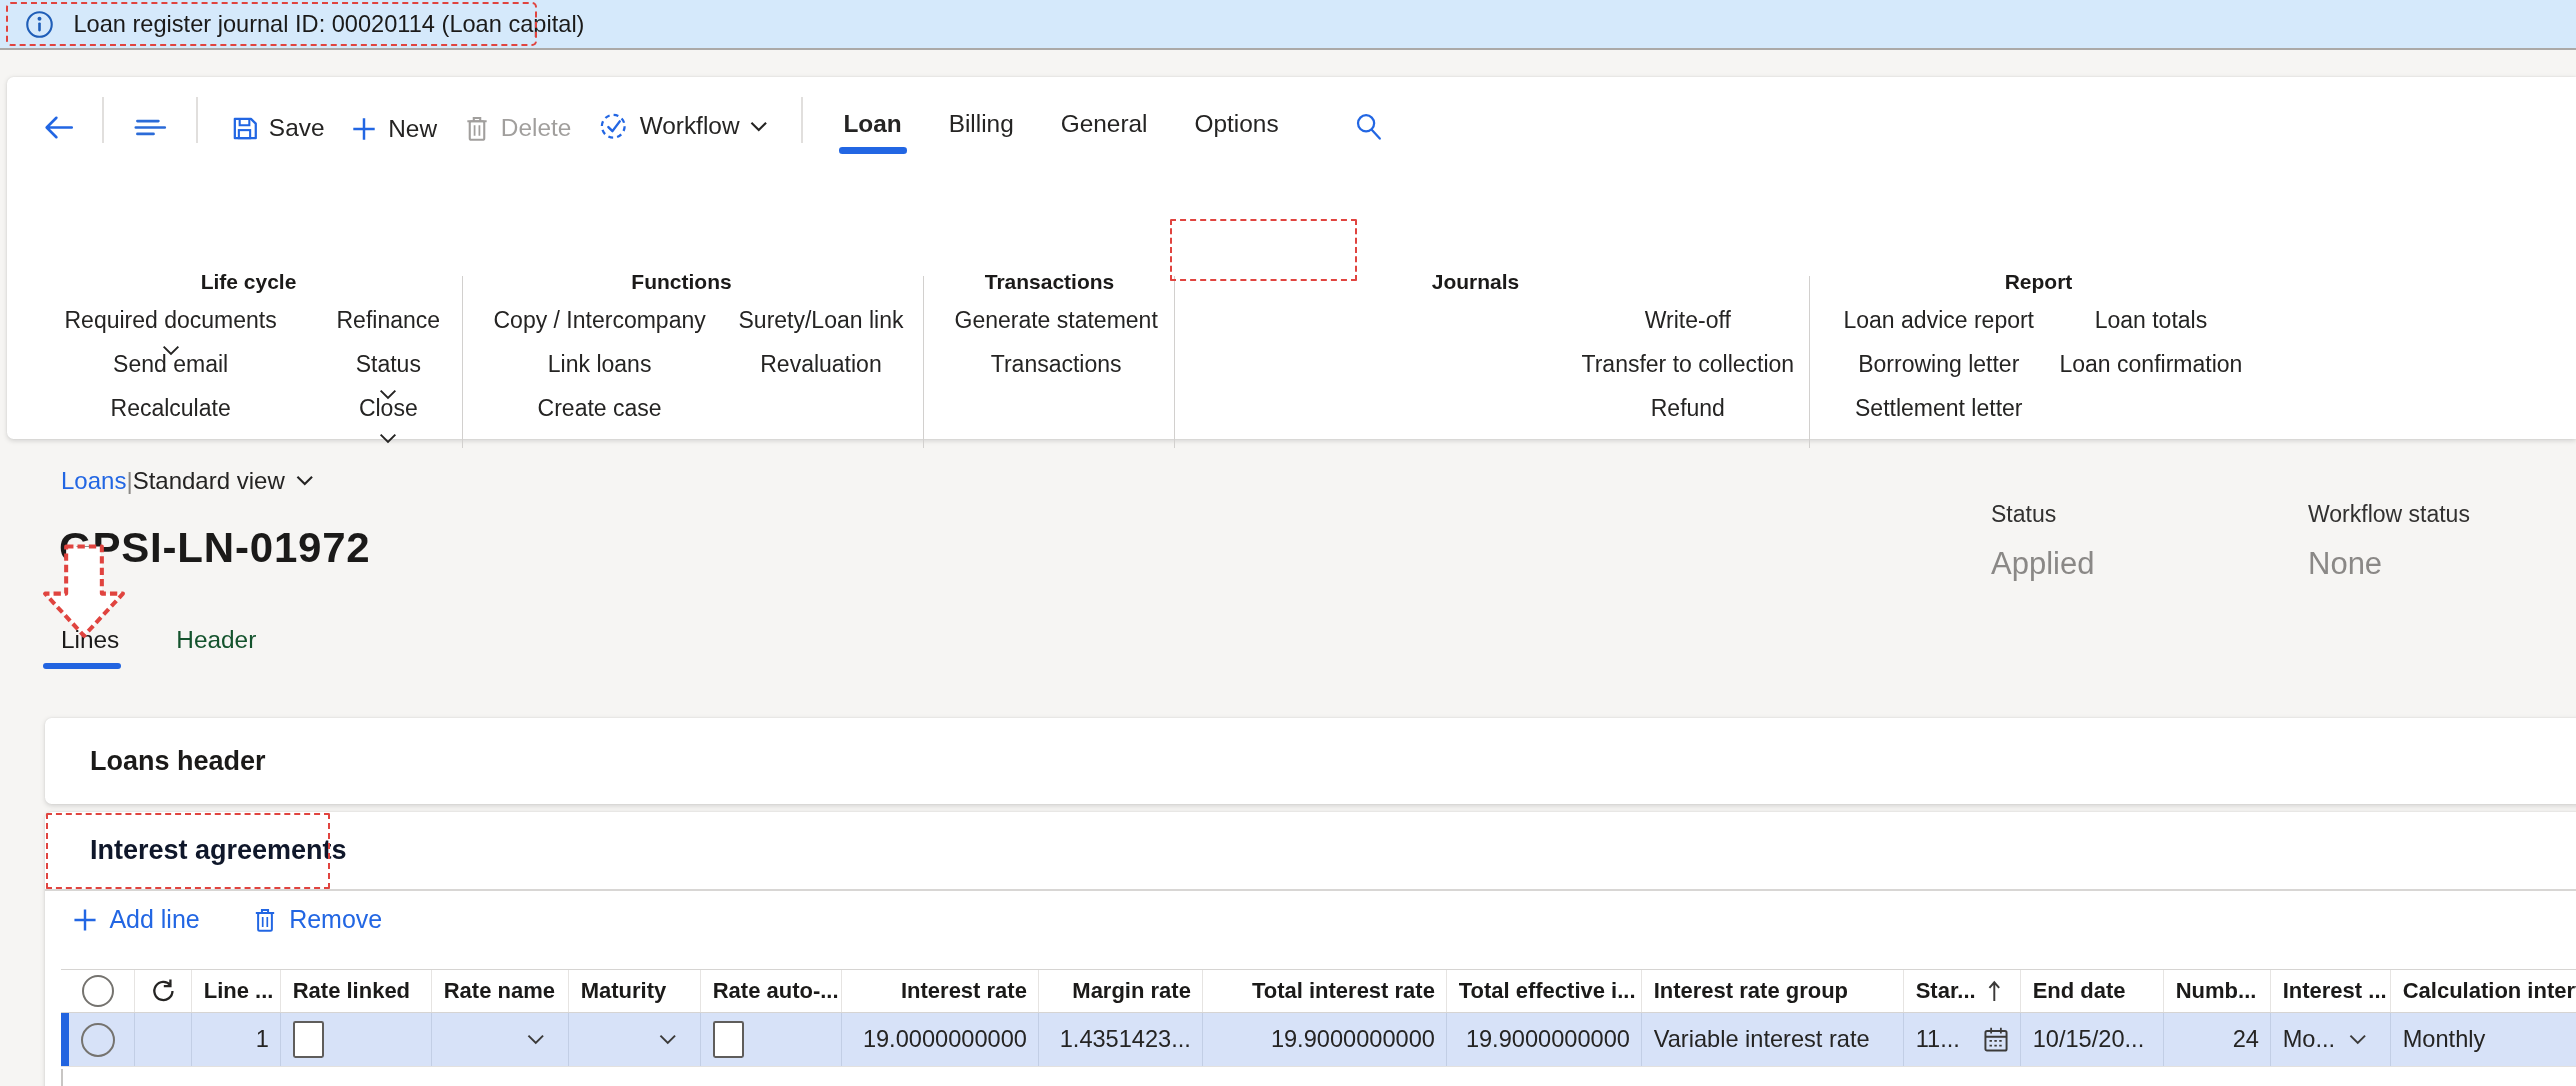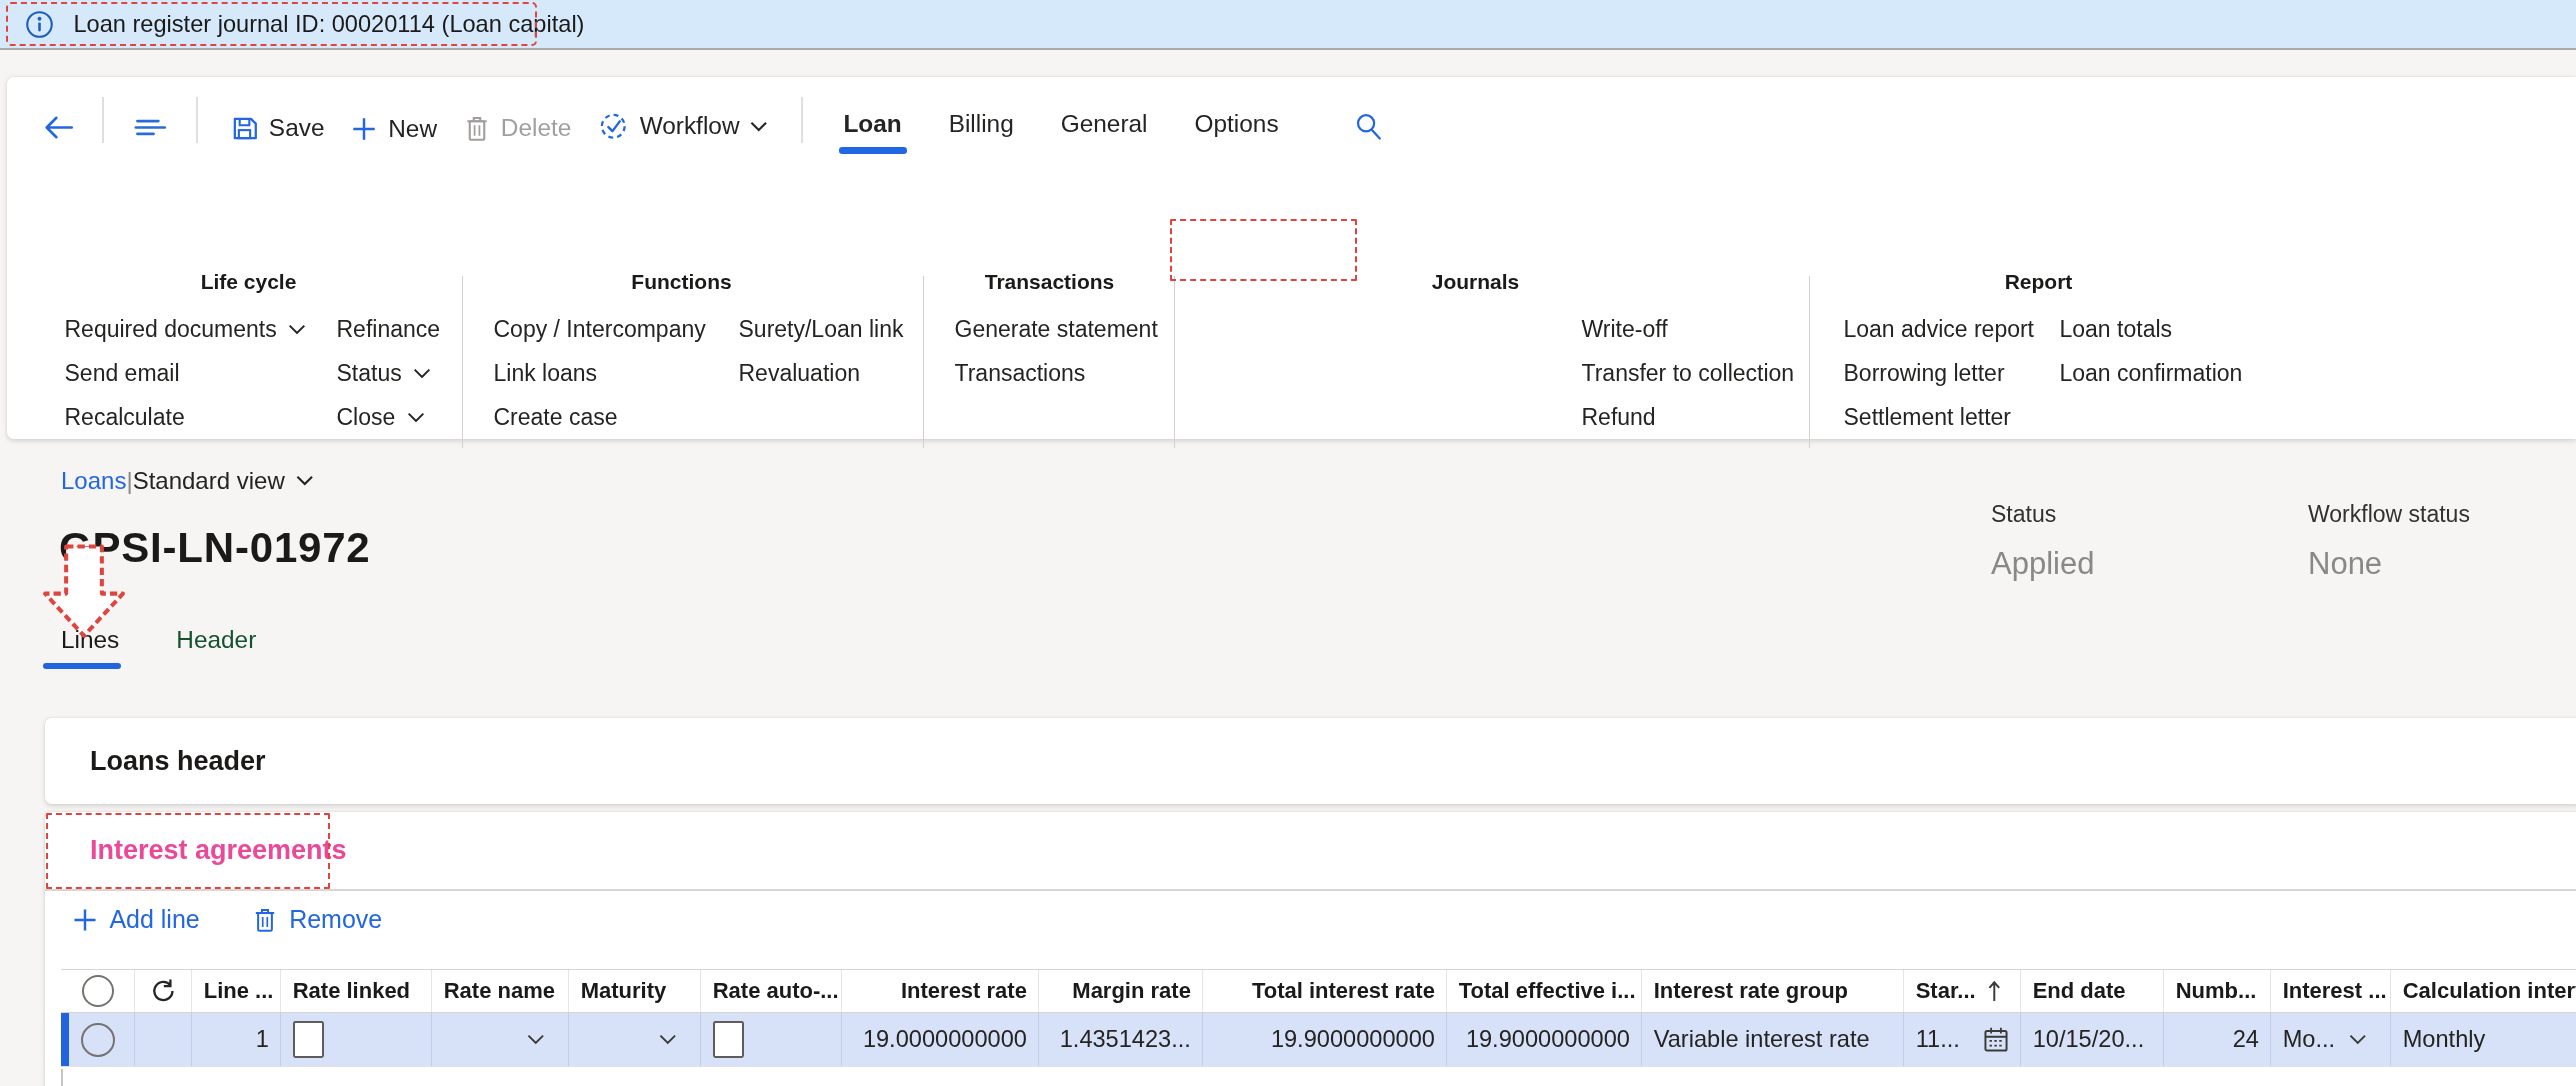--- a/index.html
+++ b/index.html
@@ -28,21 +28,21 @@
   .tab { font-size:24.4px; color:#252423; position:relative; padding-bottom:4.9px; cursor:pointer; }
   .tab.active { font-weight:bold; }
   .tab.active::after { content:""; position:absolute; left:-4.9px; right:-4.9px; bottom:-11.4px; height:6.5px;
                        background:#2266e3; border-radius:3.3px; }
   .tab-search { margin-left:28px; cursor:pointer; }
 
   
   .fly-title { position:absolute; top:193px; transform:translateX(-50%); font-size:21px; font-weight:bold; color:#1b1a19; white-space:nowrap; }
   .fly-divider { position:absolute; top:199px; width:1.6px; height:172px; background:#d2d0ce; }
   .fly-col { position:absolute; top:230px; display:flex; flex-direction:column; }
-  .fly-item { height:44px; display:flex; align-items:center; gap:11.4px; font-size:23px; color:#252423; white-space:nowrap; cursor:pointer; }
+  .fly-item { height:44px; display:flex; align-items:center; gap:11.4px; font-size:23px; color:#252423; white-space:nowrap; cursor:pointer;flex-direction:column; }
   .ann-loancapital { left:1170px; top:219px; width:187px; height:62px; border-radius:1.6px; }
 
   
   .breadcrumb { position:absolute; left:61px; top:467px; display:flex; gap:0; font-size:24px; }
   .bc-link { color:#2266e3; cursor:pointer; }
   .bc-sep { color:#8a8886; }
   .bc-view { color:#252423; display:flex; align-items:center; gap:9.8px; cursor:pointer; }
 
   .page-title { position:absolute; left:59px; top:524px; font-size:42px; font-weight:bold; color:#1b1a19; letter-spacing:0.8px; }
 
@@ -53,21 +53,21 @@
 
   .status-field { position:absolute; top:501px; }
   .status-label { font-size:23px; color:#323130; }
   .status-value { font-size:31px; color:#8a8886; margin-top:18px; }
 
   
   .loans-card { position:absolute; left:45px; top:718px; width:2539px; height:86px; border-radius:6.5px;
                 display:flex; align-items:center; }
   .section-title { font-size:27px; font-weight:bold; color:#1b1a19; padding-left:45px; }
   .ia-card { position:absolute; left:45px; top:812px; width:2539px; height:283px; border-radius:6.5px 6.5px 0 0; }
-  .ia-title { position:absolute; left:45px; top:23px; font-size:27px; font-weight:bold; color:#ec4899; }
+  .ia-title { position:absolute; left:45px; top:23px; font-size:27px; font-weight:bold; color:#0f172a; }
   .ann-ia { left:46px; top:813px; width:284px; height:76px; border-radius:1.6px; }
   .ia-divider { position:absolute; left:0; right:0; top:77px; height:1.6px; background:#d8d6d4; }
   .grid-toolbar { position:absolute; left:27px; top:93px; display:flex; align-items:center; gap:52px; }
   .gt-btn { display:flex; align-items:center; gap:11.4px; color:#2266e3; font-size:25px; cursor:pointer; }
 
   
   .grid { position:absolute; left:16.3px; top:157px; }
   .g-row { display:flex; }
   .g-head { height:44px; border-top:1.6px solid #d6d4d2; border-bottom:1.6px solid #d6d4d2; }
   .g-cell { flex:none; display:flex; align-items:center; padding:0 11.4px; border-right:1.6px solid #e6e4e2;

